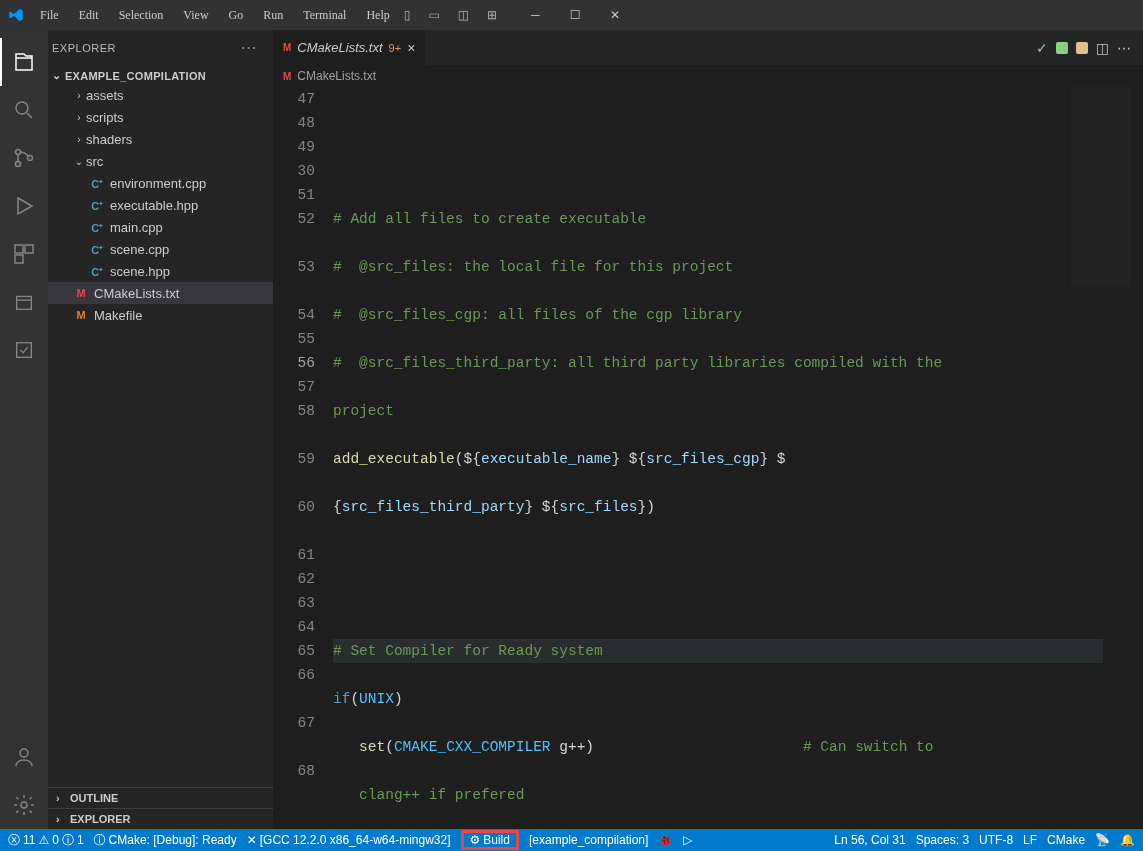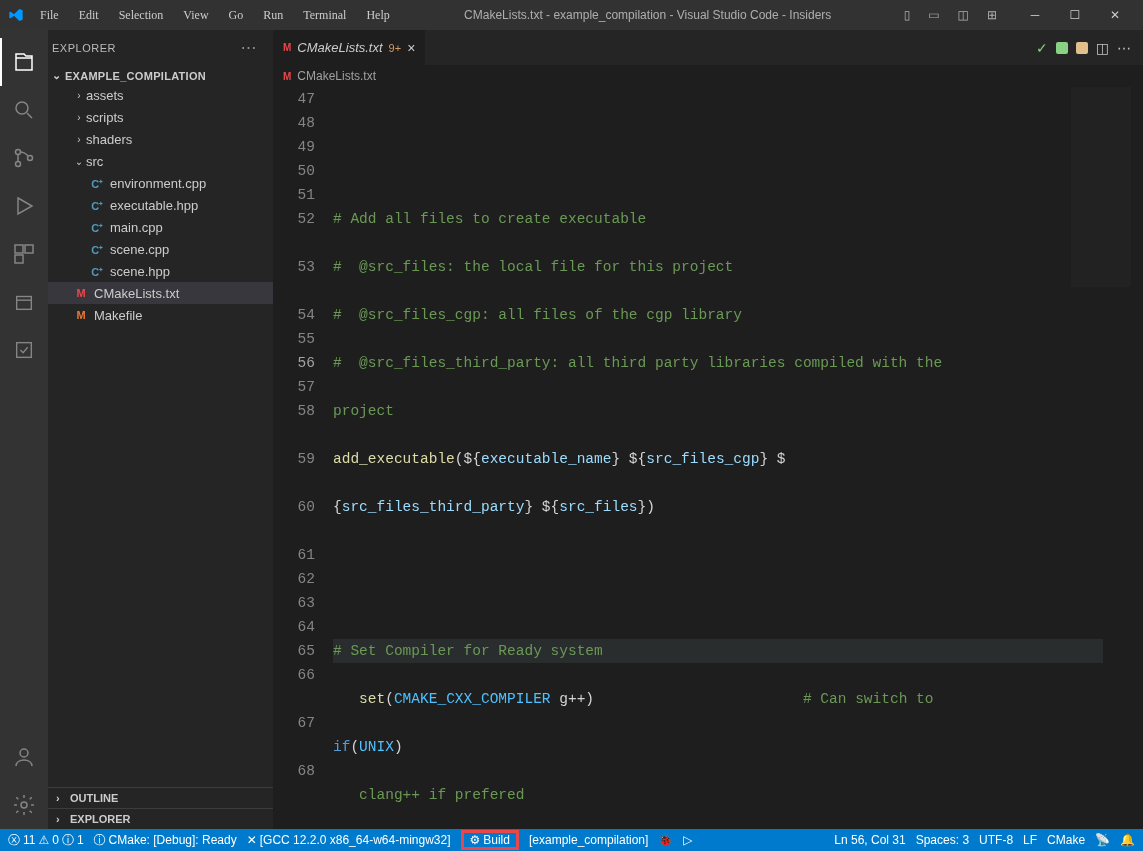--- a/index.html
+++ b/index.html
@@ -102,21 +102,20 @@
   <div class="menu">
     <span>File</span>
     <span>Edit</span>
     <span>Selection</span>
     <span>View</span>
     <span>Go</span>
     <span>Run</span>
     <span>Terminal</span>
     <span>Help</span>
   </div>
-  <div class="title">CMakeLists.txt - example_compilation - Visual Studio Code - Insiders</div>
   <div class="controls">
     <span>▯</span>
     <span>▭</span>
     <span>◫</span>
     <span>⊞</span>
   </div>
   <div class="win-controls">
     <span>─</span>
     <span>☐</span>
     <span>✕</span>
@@ -268,21 +267,21 @@
     <div class="breadcrumb">
       <span class="bc-icon">M</span>
       <span>CMakeLists.txt</span>
     </div>
 
     <div class="editor">
       <div class="gutter">
         <div class="gutter-line">47</div>
         <div class="gutter-line">48</div>
         <div class="gutter-line">49</div>
-        <div class="gutter-line">50</div>
+        <div class="gutter-line">30</div>
         <div class="gutter-line">51</div>
         <div class="gutter-line">52</div>
         <div class="gutter-line"></div>
         <div class="gutter-line">53</div>
         <div class="gutter-line"></div>
         <div class="gutter-line">54</div>
         <div class="gutter-line">55</div>
         <div class="gutter-line cur">56</div>
         <div class="gutter-line">57</div>
         <div class="gutter-line">58</div>
@@ -309,22 +308,22 @@
 <span class="code-line"><span class="c-comment"># Add all files to create executable</span></span>
 <span class="code-line"><span class="c-comment">#  @src_files: the local file for this project</span></span>
 <span class="code-line"><span class="c-comment">#  @src_files_cgp: all files of the cgp library</span></span>
 <span class="code-line"><span class="c-comment">#  @src_files_third_party: all third party libraries compiled with the </span></span>
 <span class="code-line"><span class="c-comment">project</span></span>
 <span class="code-line"><span class="c-func">add_executable</span><span class="c-paren">(${</span><span class="c-var">executable_name</span><span class="c-paren">} ${</span><span class="c-var">src_files_cgp</span><span class="c-paren">} $</span></span>
 <span class="code-line"><span class="c-paren">{</span><span class="c-var">src_files_third_party</span><span class="c-paren">} ${</span><span class="c-var">src_files</span><span class="c-paren">})</span></span>
 <span class="code-line"></span>
 <span class="code-line"></span>
 <span class="code-line hl"><span class="c-comment"># Set Compiler for Ready system</span></span>
+<span class="code-line"><span class="c-keyword">if</span><span class="c-paren">(</span><span class="c-prop">UNIX</span><span class="c-paren">)</span></span>
 <span class="code-line">   <span class="c-func">set</span><span class="c-paren">(</span><span class="c-prop">CMAKE_CXX_COMPILER</span><span class="c-ident"> g++)</span>                        <span class="c-comment"># Can switch to </span></span>
-<span class="code-line"><span class="c-keyword">if</span><span class="c-paren">(</span><span class="c-prop">UNIX</span><span class="c-paren">)</span></span>
 <span class="code-line">   <span class="c-comment">clang++ if prefered</span></span>
 
 
 
 
 
 
 
 
 

